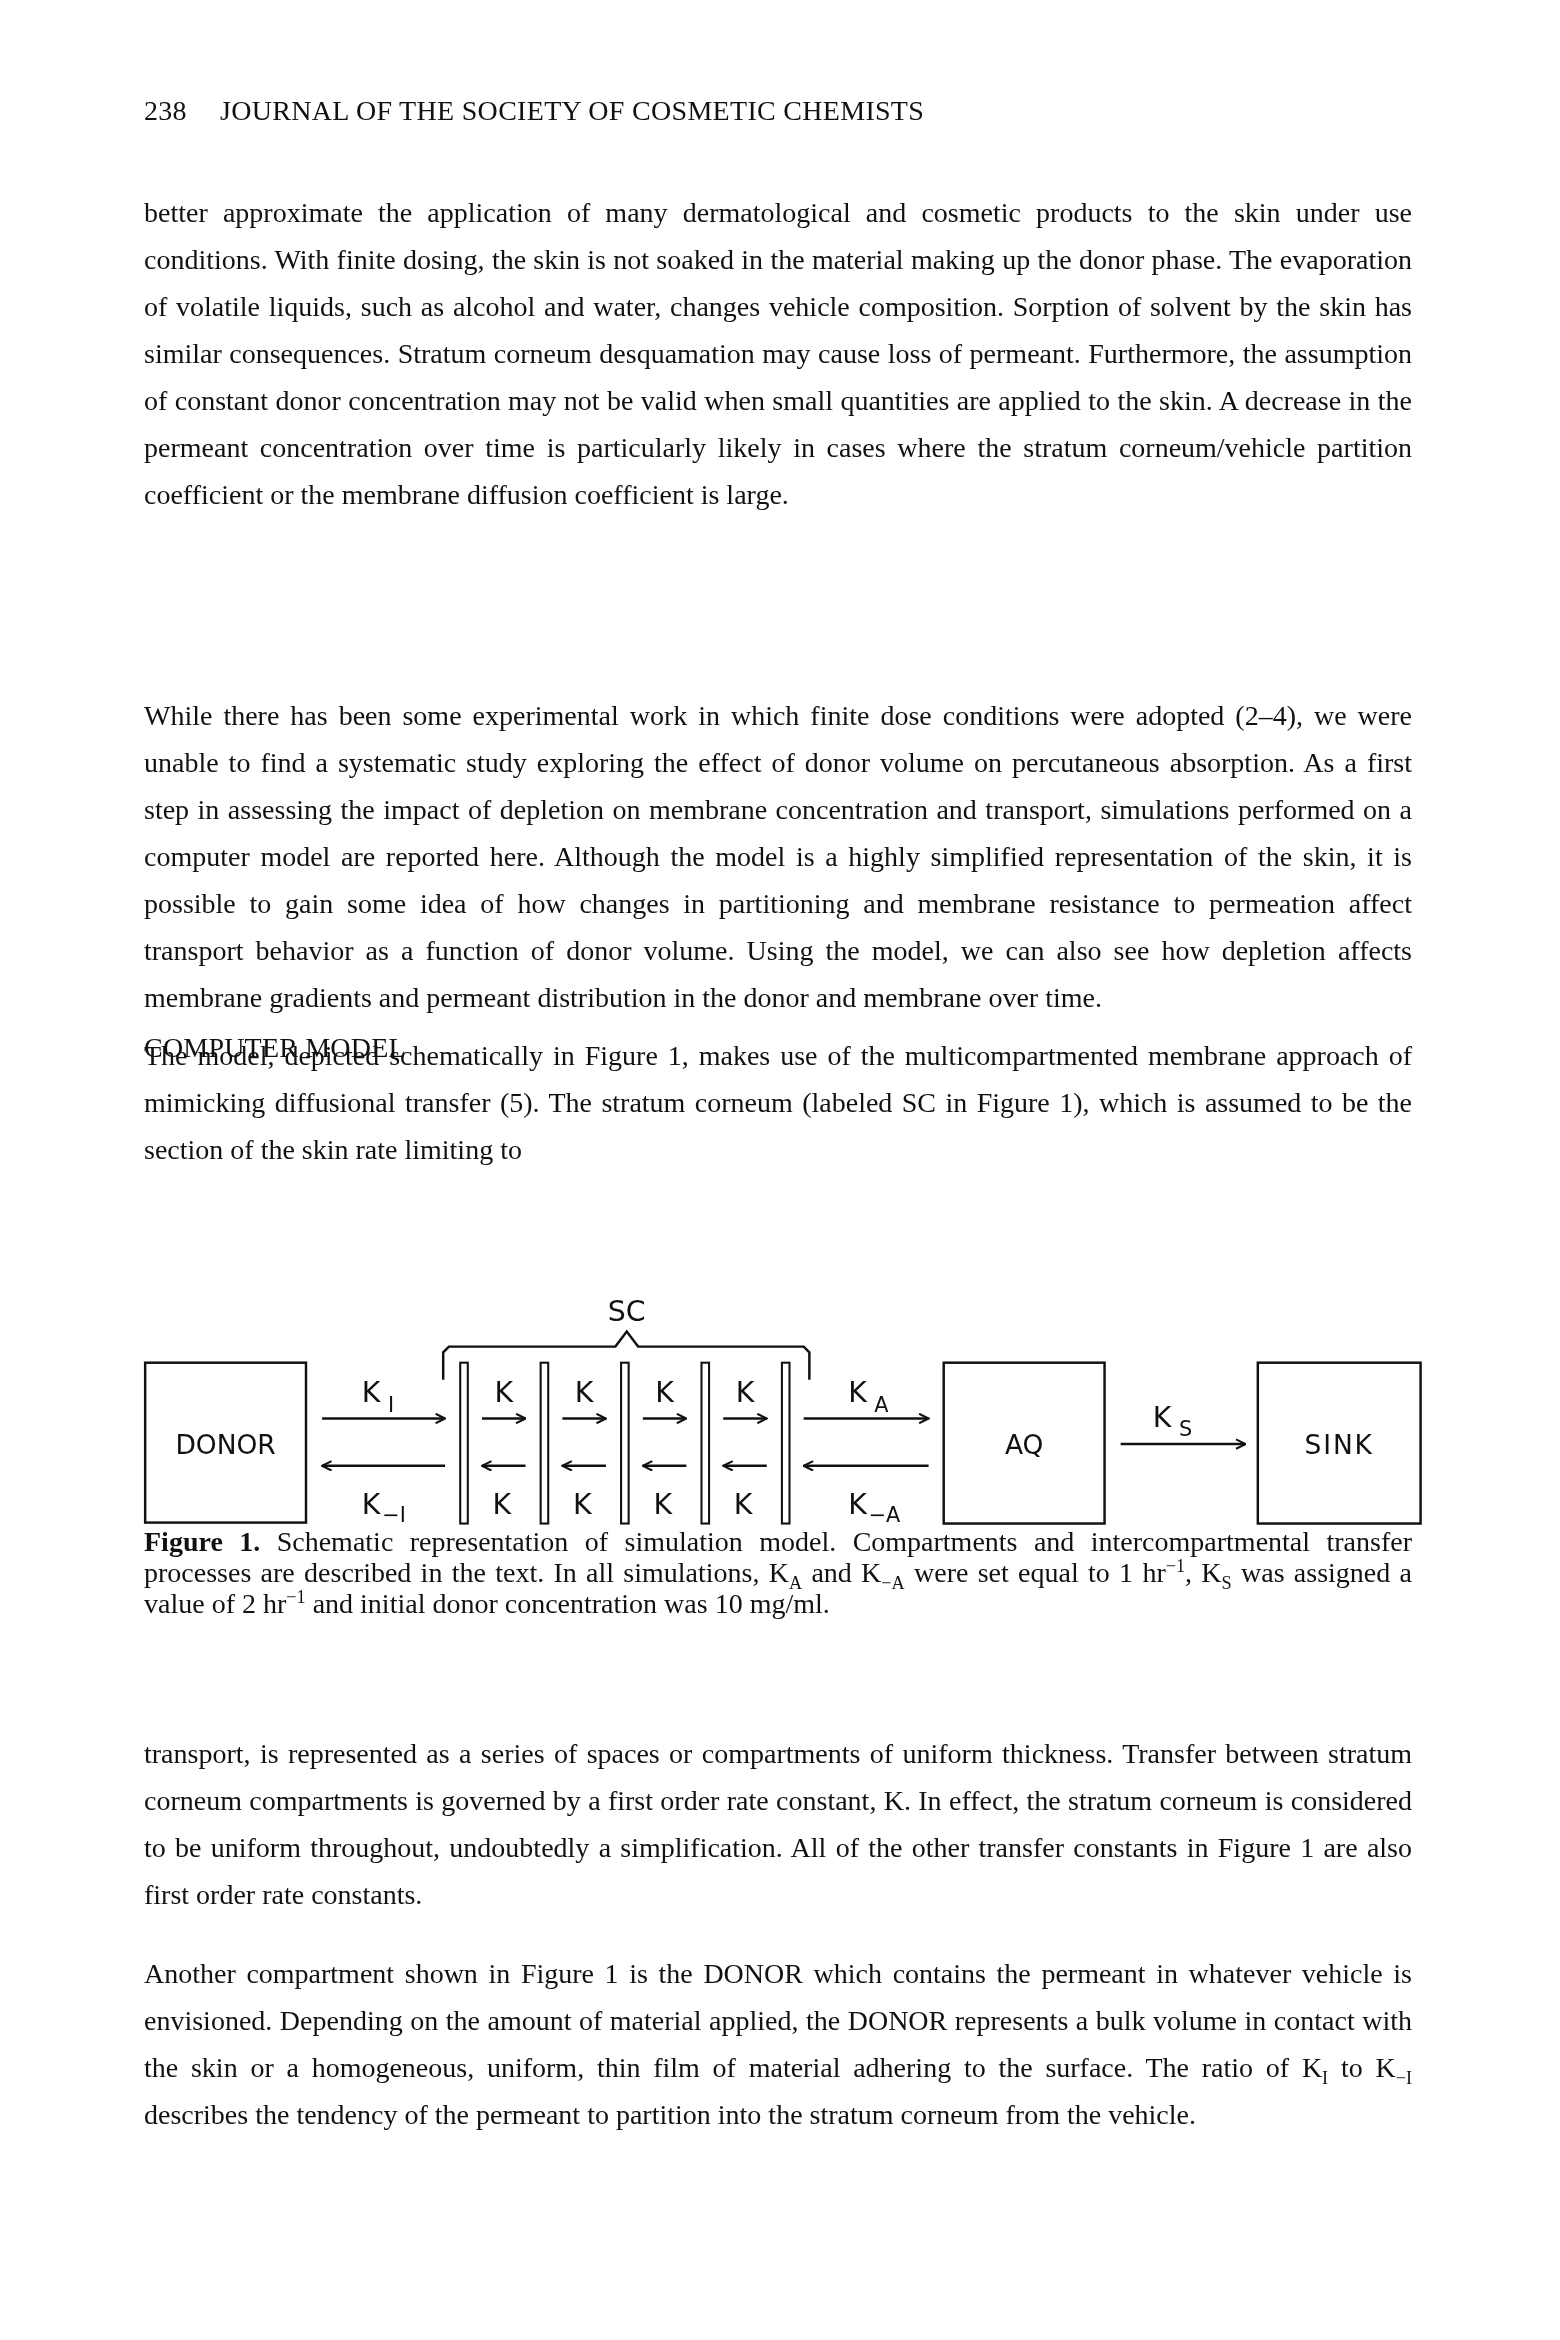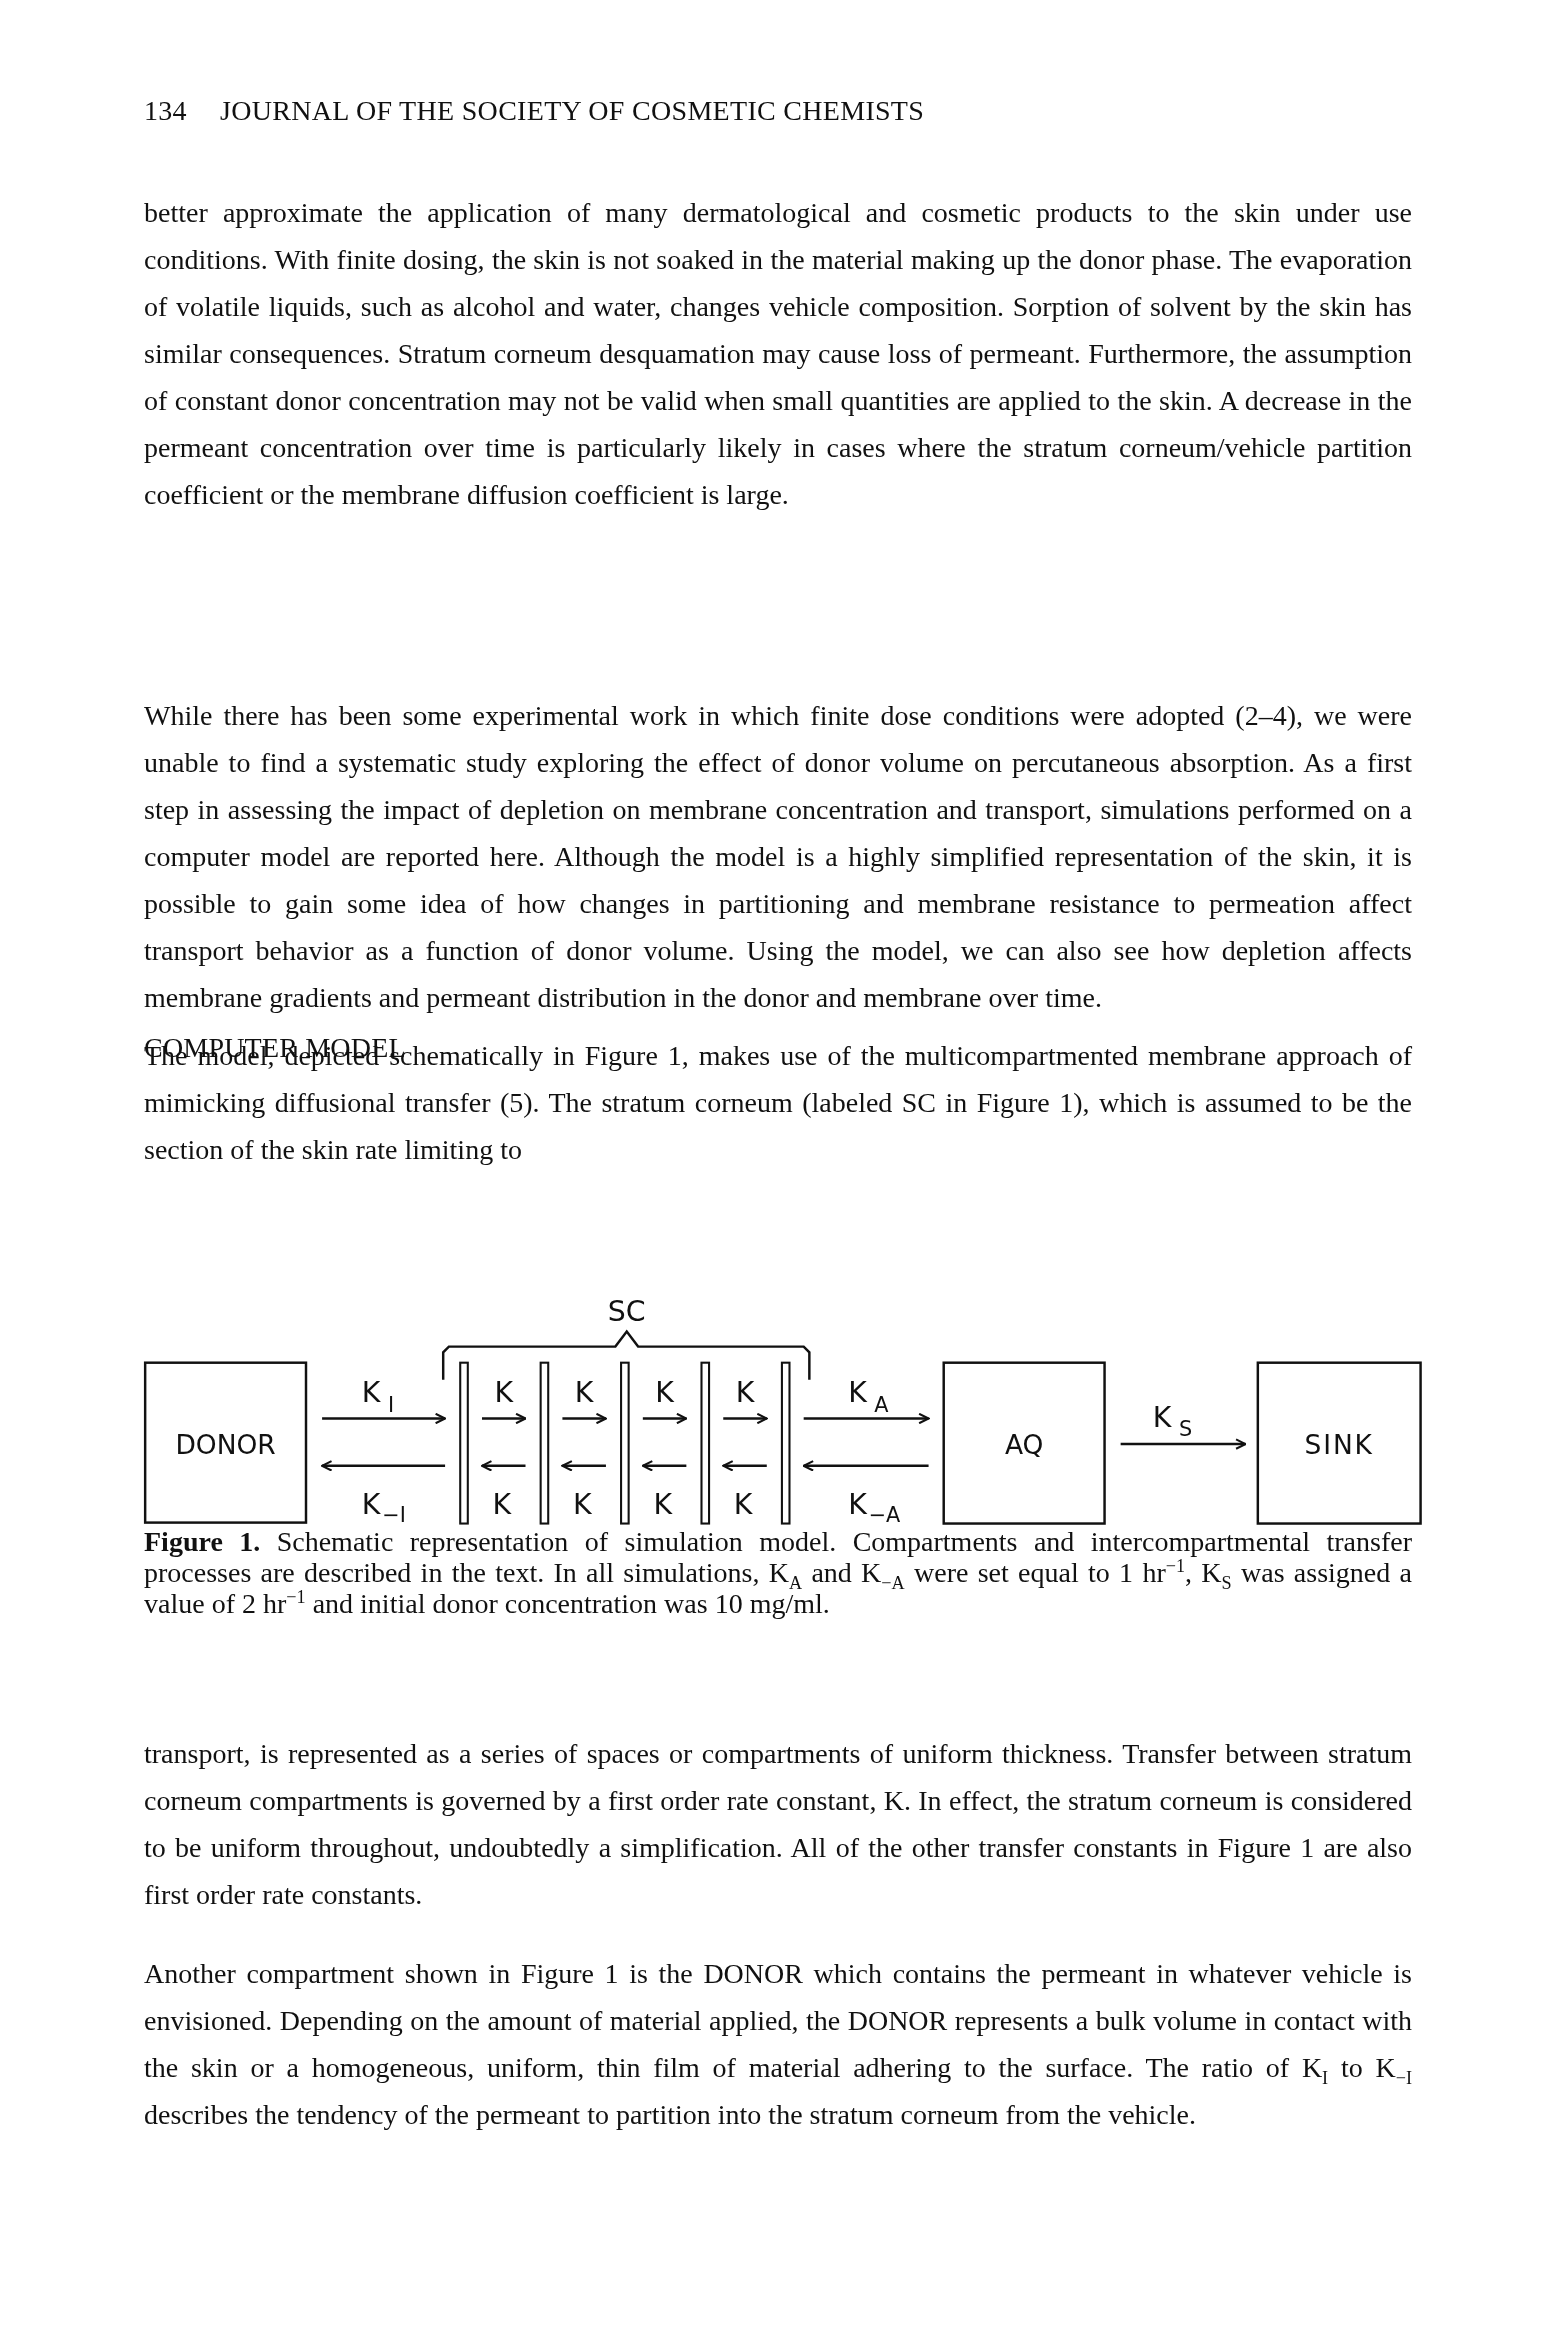--- a/index.html
+++ b/index.html
@@ -13,21 +13,21 @@
   .caption { position: absolute; left: 144px; width: 1268px; top: 1526px; font-size: 28px; line-height: 31px; text-align: justify; }
   .caption b { font-weight: bold; }
   sub, sup { font-size: 65%; line-height: 0; }
   #figure { position: absolute; left: 0; top: 1287px; width: 1561px; height: 246px; }
   #figure text { font-family: "DejaVu Sans", sans-serif; fill: #111; }
 </style>
 </head>
 <body>
 
 <div class="runhead">
-  <span class="pno">134</span><span>JOURNAL OF THE SOCIETY OF COSMETIC CHEMISTS</span>
+  <span class="pno">238</span><span>JOURNAL OF THE SOCIETY OF COSMETIC CHEMISTS</span>
 </div>
 
 <p class="para" style="top:189px; margin:0;">better approximate the application of many dermatological and cosmetic products to the skin under use conditions. With finite dosing, the skin is not soaked in the material making up the donor phase. The evaporation of volatile liquids, such as alcohol and water, changes vehicle composition. Sorption of solvent by the skin has similar con­sequences. Stratum corneum desquamation may cause loss of permeant. Furthermore, the assumption of constant donor concentration may not be valid when small quantities are applied to the skin. A decrease in the permeant concentration over time is partic­ularly likely in cases where the stratum corneum/vehicle partition coefficient or the membrane diffusion coefficient is large.</p>
 <p class="para" style="top:692px; margin:0;">While there has been some experimental work in which finite dose conditions were adopted (2–4), we were unable to find a systematic study exploring the effect of donor volume on percutaneous absorption. As a first step in assessing the impact of depletion on membrane concentration and transport, simulations performed on a computer model are reported here. Although the model is a highly simplified representation of the skin, it is possible to gain some idea of how changes in partitioning and membrane resistance to permeation affect transport behavior as a function of donor volume. Using the model, we can also see how depletion affects membrane gradients and permeant distribution in the donor and membrane over time.</p>
 
 <div class="heading" style="top:1032px;text-align:center;">COMPUTER MODEL</div>
 
 <p class="para" style="top:1032px; margin:0;">The model, depicted schematically in Figure 1, makes use of the multicompartmented membrane approach of mimicking diffusional transfer (5). The stratum corneum (la­beled SC in Figure 1), which is assumed to be the section of the skin rate limiting to</p>
 
 <svg id="figure" viewBox="0 1360 1649 260" xmlns="http://www.w3.org/2000/svg">

